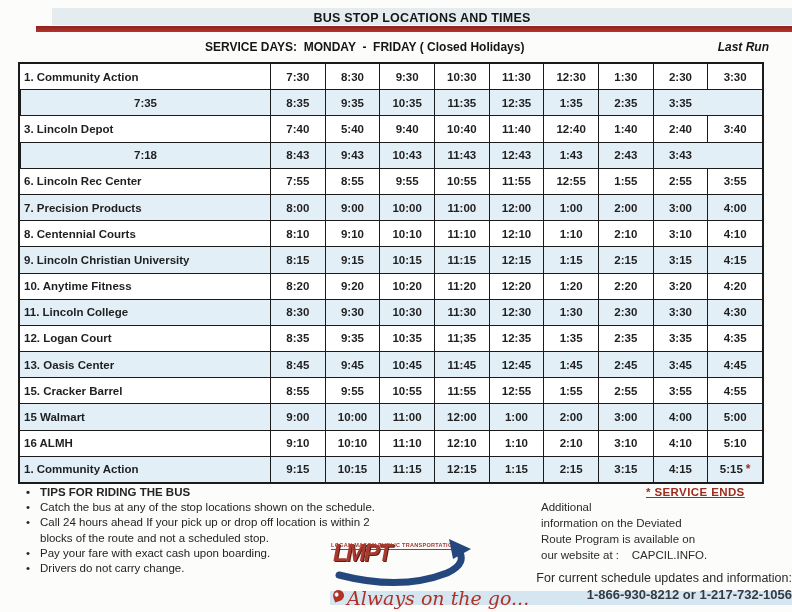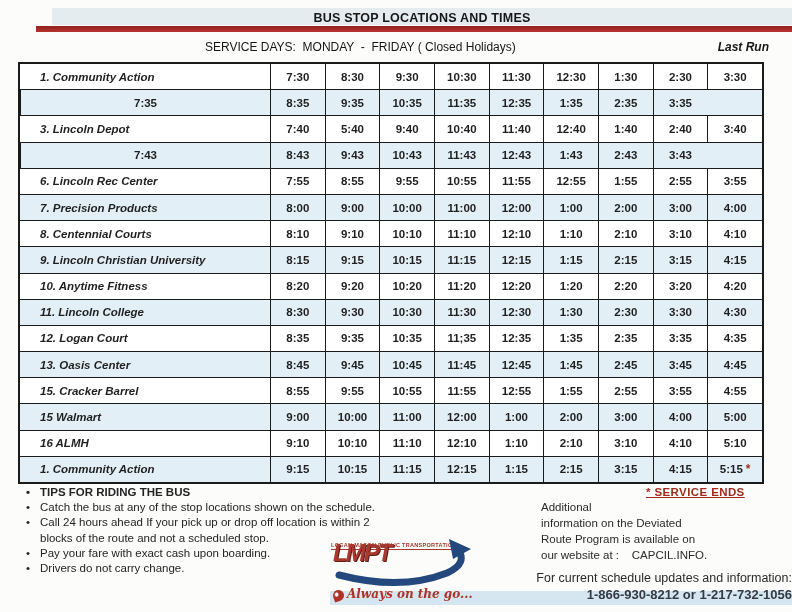--- a/index.html
+++ b/index.html
@@ -7,34 +7,34 @@
     width:792px;height:612px;position:relative;overflow:hidden;
     background:#fcfcfb;color:#1c1c1c;
     font-family:"Liberation Sans", sans-serif;
   }
   
   .title-band{position:absolute;left:52px;right:0;top:8px;height:17px;
     background:#e5ecf0;display:flex;align-items:flex-end;justify-content:center;}
   .title{font-weight:bold;font-size:12.5px;letter-spacing:.2px;color:#161616;}
   .red-bar{position:absolute;left:36px;right:0;top:26px;height:6px;
     background:linear-gradient(#8e211d,#b5342c);}
-  .service-line{position:absolute;left:205px;top:40px;font-weight:normal;
+  .service-line{position:absolute;left:205px;top:40px;font-weight:bold;
     font-size:12px;white-space:pre-wrap;color:#161616;}
   .last-run{position:absolute;right:23px;top:40px;font-weight:bold;
     font-style:italic;font-size:12px;color:#161616;margin-left:40px;}
   
   .table{position:absolute;left:18px;top:62px;width:742px;height:418px;
     border:2px solid #1b1b1b;display:flex;flex-direction:column;background:#fff;}
   .row{flex:1;display:grid;grid-template-columns:250px repeat(9,1fr);
     border-top:1.5px solid #1b1b1b;}
   .row:first-child{border-top:none;}
   .row:nth-child(even){background:#e2eff7;}
   .cell{display:flex;align-items:center;justify-content:center;
     font-size:11.5px;font-weight:bold;color:#1f1f1f;border-left:1.5px solid #1b1b1b;}
-  .cell.name{border-left:none;justify-content:flex-start;padding-left:20px;font-style:italic;}
+  .cell.name{border-left:none;justify-content:flex-start;padding-left:4px;}
   .cell .marker{color:#a03222;margin-left:3px;font-size:12px;}
   
   .service-ends{position:absolute;left:646px;top:486px;color:#9e2c1e;
     font-weight:bold;font-size:11.5px;text-decoration:underline;letter-spacing:.4px;}
   .tips{position:absolute;left:26px;top:485px;width:360px;font-size:11.5px;
     line-height:1.32;color:#242424;}
   .tip{display:flex;}
   .tip .dot{width:14px;flex:0 0 14px;}
   .tip.head{font-weight:bold;}
   .additional{position:absolute;left:541px;top:500px;font-size:11.5px;
@@ -47,21 +47,21 @@
     background:#d5e6f1;z-index:0;}
   
   .logo{position:absolute;left:331px;top:533px;width:150px;height:52px;z-index:1;}
   .logo-org{font-size:5.5px;font-weight:bold;color:#a5372c;white-space:nowrap;
     letter-spacing:.3px;border-bottom:1px solid #a5372c;display:inline-block;padding-bottom:1px;}
   .logo-swoosh{position:absolute;left:0;top:6px;width:150px;height:48px;}
   .logo-mark{position:absolute;left:2px;top:8px;font-size:24px;font-weight:bold;
     font-style:italic;line-height:1;color:#a8392e;letter-spacing:-2px;
     text-shadow:1px 1px 0 #5f1d16;}
   .tagline{position:absolute;left:347px;top:587px;z-index:2;
-    font-family:"DejaVu Serif", serif;font-style:italic;font-size:12px;color:#b03227;font-weight:bold;}
+    font-family:"DejaVu Serif", serif;font-style:italic;font-size:19px;color:#b03227;}
   .tagline-icon{position:absolute;left:333px;top:590px;width:11px;height:11px;z-index:2;
     background:#b03227;border-radius:50% 50% 50% 0;transform:rotate(-20deg);}
   .tagline-icon:after{content:"";position:absolute;left:2px;top:2px;width:4px;height:4px;
     background:#fff;border-radius:50%;}
 </style>
 </head>
 <body>
 
 <div class="title-band">
   <span class="title">BUS STOP LOCATIONS AND TIMES</span>
@@ -100,21 +100,21 @@
       <div class="cell time">5:40</div>
       <div class="cell time">9:40</div>
       <div class="cell time">10:40</div>
       <div class="cell time">11:40</div>
       <div class="cell time">12:40</div>
       <div class="cell time">1:40</div>
       <div class="cell time">2:40</div>
       <div class="cell time">3:40</div>
     </div>
     <div class="row">
-      <div class="cell time">7:43</div>
+      <div class="cell time">7:18</div>
       <div class="cell time">8:43</div>
       <div class="cell time">9:43</div>
       <div class="cell time">10:43</div>
       <div class="cell time">11:43</div>
       <div class="cell time">12:43</div>
       <div class="cell time">1:43</div>
       <div class="cell time">2:43</div>
       <div class="cell time">3:43</div>
     </div>
     <div class="row">

